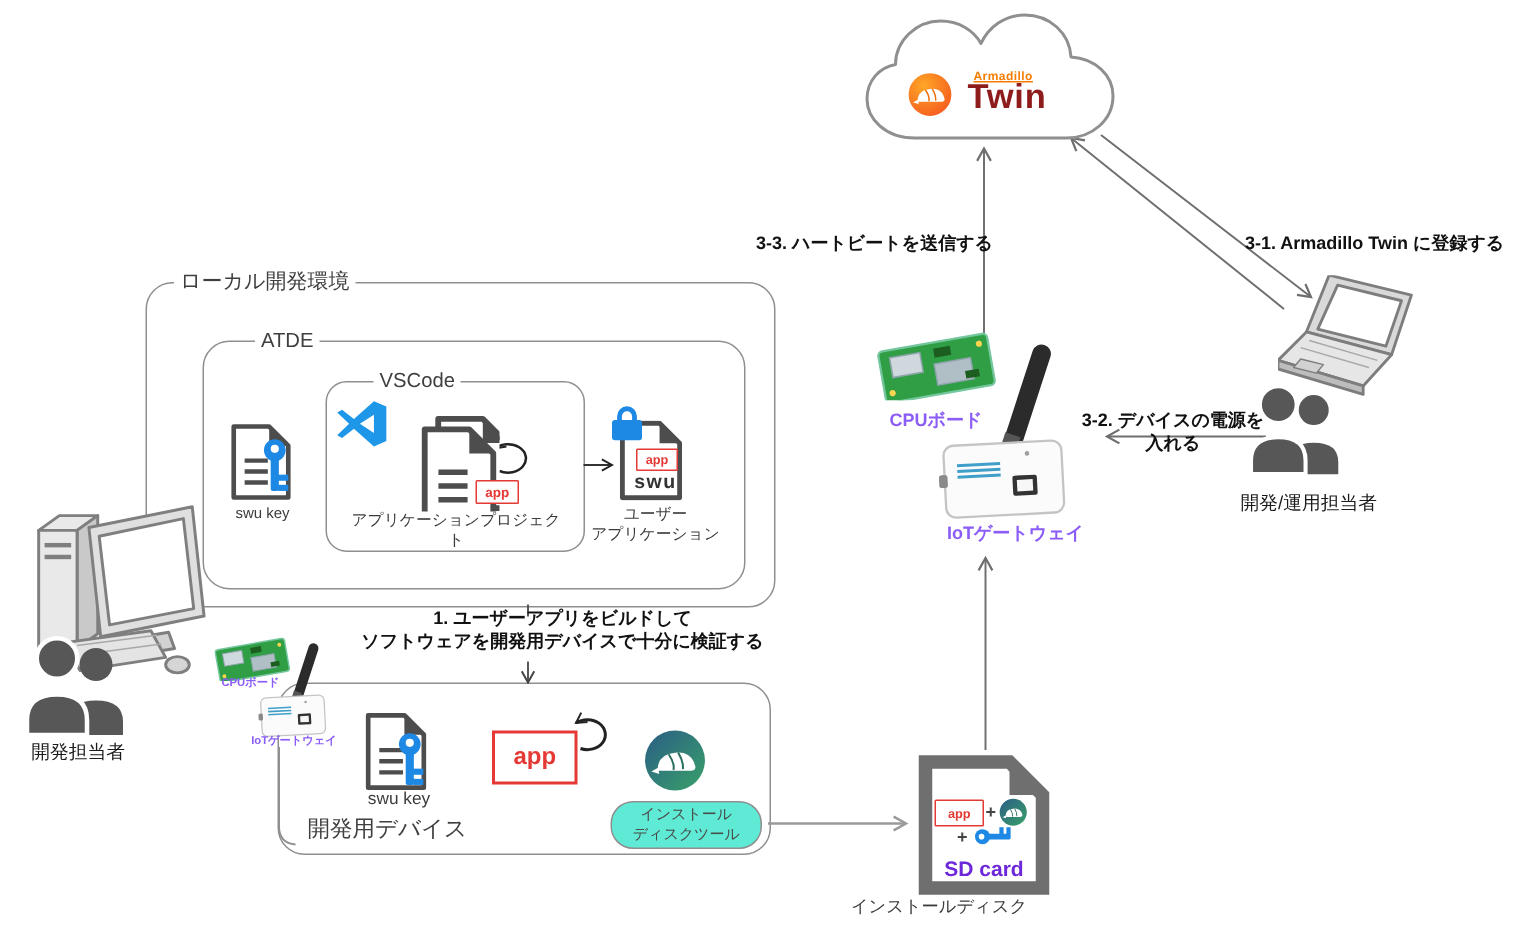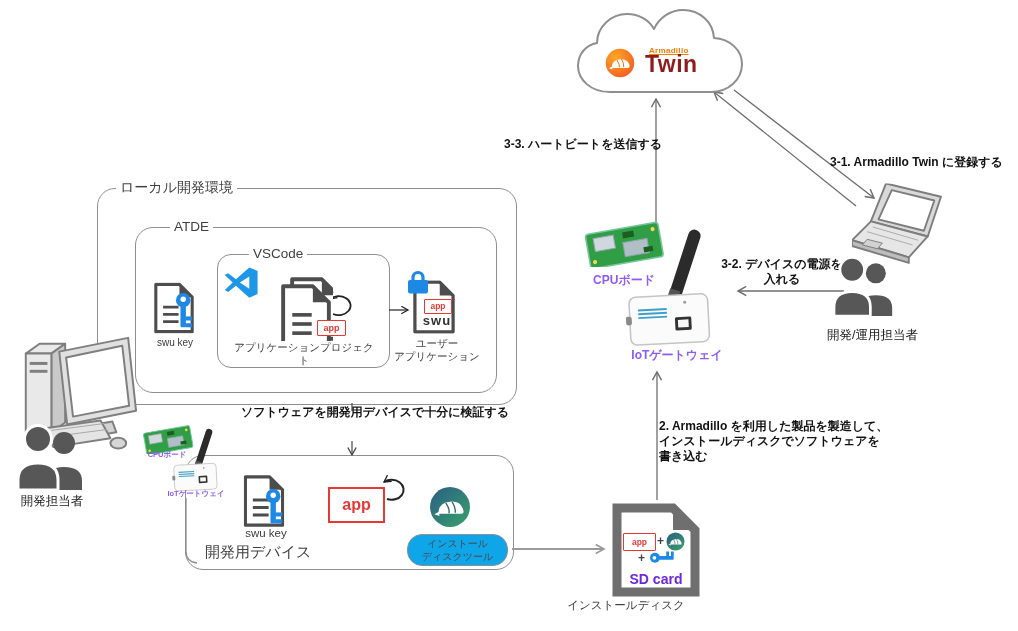--- a/index.html
+++ b/index.html
@@ -8,21 +8,21 @@
   .abs{position:absolute;}
   .fbox{position:absolute;border:1.5px solid #8f8f8f;border-radius:18px;z-index:0;}
   .boxlabel{position:absolute;background:#fff;padding:0 4px;font-size:14px;color:#3f3f3f;white-space:nowrap;z-index:3;}
   .it{z-index:3;}
   #wires{position:absolute;left:0;top:0;z-index:2;pointer-events:none;}
   .step{position:absolute;font-weight:bold;font-size:12px;line-height:15px;color:#111;z-index:3;white-space:nowrap;}
   .cap{position:absolute;font-size:10.5px;line-height:13px;color:#3c3c3c;text-align:center;z-index:3;}
   .teal{position:absolute;font-weight:bold;color:#8b5cf6;text-align:center;z-index:3;white-space:nowrap;}
   .badge{position:absolute;border:1.5px solid #e53935;background:#fff;color:#e53935;
          font-weight:bold;text-align:center;z-index:4;border-radius:1px;}
-  .pill{position:absolute;border:1.3px solid #8f8f8f;border-radius:15px;background:#0ea5e9;
+  .pill{position:absolute;border:1.3px solid #8f8f8f;border-radius:15px;background:#5eead4;
         font-size:10px;line-height:13px;color:#4a4a4a;text-align:center;z-index:4;padding-top:2px;}
   .ctr{text-align:center;}
 </style>
 </head>
 <body>
 
 <div id="canvas">
 
   <svg width="0" height="0" style="position:absolute" aria-hidden="true">
     <defs>
@@ -189,33 +189,29 @@
 
   <svg class="abs it" style="left:570px;top:5px;" width="184" height="92" viewBox="0 0 184 92">
     <path d="M40 87 C20 87 8 74 8 61 C8 49 16 40 27 38 C27 22 41 9 57 9 C69 9 79 15 84 24 C89 13 100 5 113 5 C130 5 143 17 144 33 C160 34 172 45 172 59 C172 75 158 87 141 87 Z" fill="#fff" stroke="#8f8f8f" stroke-width="2" stroke-linejoin="round"></path>
   </svg>
   <svg class="abs it" style="left:605px;top:48px;" width="30" height="30" viewBox="0 0 40 40">
     <use href="#icon-armadillo-orange"></use>
   </svg>
   <div class="abs it" style="left:649px;top:46px;font-size:8px;font-weight:bold;color:#f57c00;letter-spacing:.3px;text-decoration:underline;">Armadillo</div>
   <div class="abs it" style="left:645px;top:51px;font-size:23px;font-weight:bold;color:#8e1c1c;letter-spacing:.5px;">Twin</div>
 
-  <div class="step" style="left:504px;top:137px;width:144px;text-align:right;">3-3. ハートビートを送信する</div>
+  <div class="step" style="left:504px;top:155px;width:144px;text-align:right;">3-3. ハートビートを送信する</div>
   <div class="step" style="left:830px;top:155px;">3-1. Armadillo Twin に登録する</div>
-  <div class="step ctr" style="left:720px;top:257px;width:124px;">
+  <div class="step ctr" style="left:720px;top:273px;width:124px;">
     <div>3-2. デバイスの電源を</div>
     <div>入れる</div>
   </div>
   <div class="step ctr" style="left:230px;top:405px;width:290px;">
+    <div>1. ユーザーアプリをビルドして</div>
     <div>ソフトウェアを開発用デバイスで十分に検証する</div>
-  </div>
-  <div class="step" style="left:659px;top:419px;">
-    <div>2. Armadillo を利用した製品を製造して、</div>
-    <div>インストールディスクでソフトウェアを</div>
-    <div>書き込む</div>
   </div>
 
   <svg class="abs it" style="left:154px;top:282px;" width="40" height="52" viewBox="0 0 44 56">
       <use href="#icon-doc-lines"></use>
     </svg>
   <svg class="abs it" style="left:174px;top:292px;" width="22" height="38" viewBox="0 0 24 42">
       <use href="#icon-key"></use>
     </svg>
   <div class="cap" style="left:148px;top:336px;width:54px;font-size:10px;">swu key</div>
 

